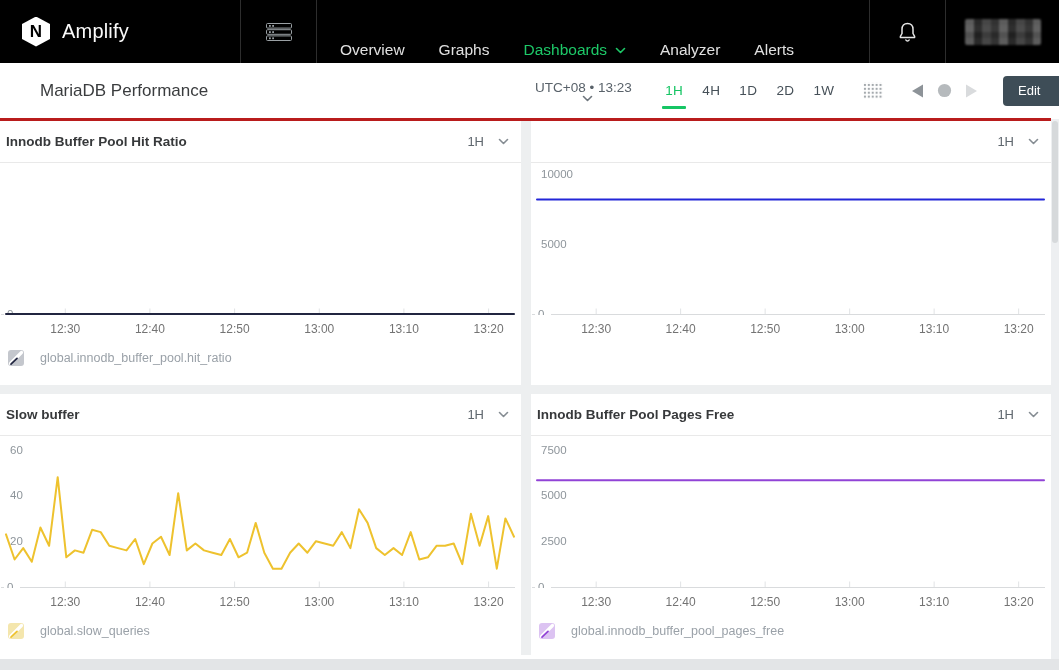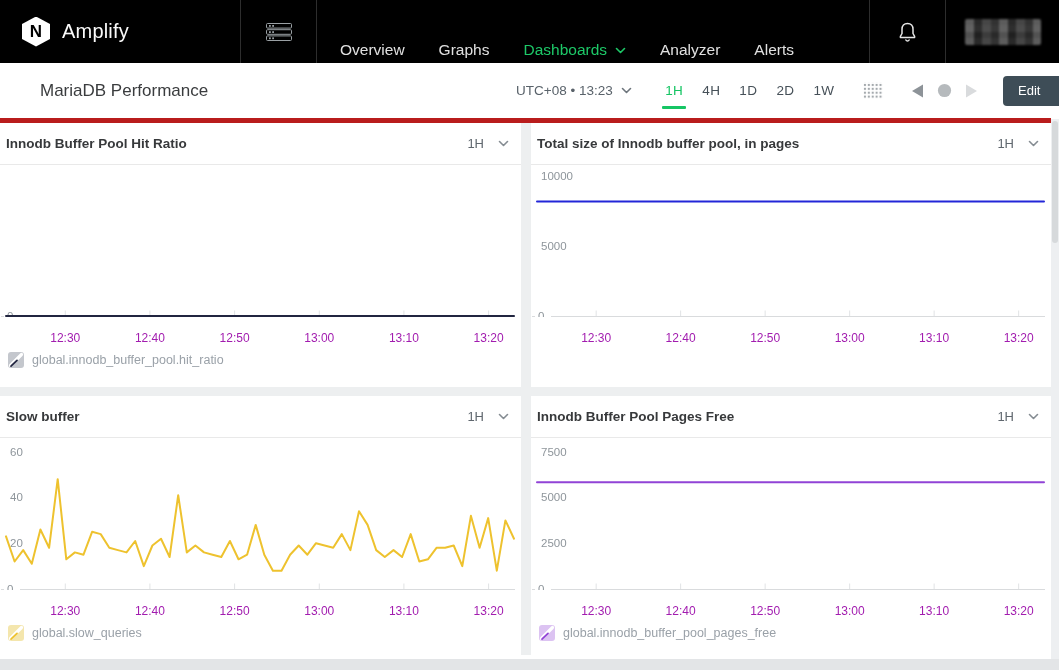--- a/index.html
+++ b/index.html
@@ -26,52 +26,52 @@
   .blurbox { width:76px; height:26px; border-radius:2px;
     background:
       repeating-linear-gradient(90deg, rgba(120,120,120,.55) 0 9px, rgba(30,30,30,.6) 9px 17px, rgba(80,80,80,.55) 17px 26px, rgba(45,45,45,.6) 26px 34px),
       repeating-linear-gradient(0deg, #3a3a3a 0 7px, #242424 7px 13px, #474747 13px 20px);
     filter:blur(1.2px); }
 
   
   .toolbar { height:55px; display:flex; align-items:center; padding-left:40px; background:#fff; position:relative; }
   .page-title { font-size:17px; font-weight:400; color:#3a3c3e; }
   .tb-right { margin-left:auto; display:flex; align-items:center; }
-  .clock { display:flex; align-items:center; font-size:13.5px; color:#59626a; cursor:pointer; }
+  .clock { display:flex; align-items:center; font-size:13.5px; color:#59626a; cursor:pointer;flex-direction:column; }
   .clock .caret { margin-left:8px; color:#6d757c; }
   .ranges { display:flex; align-items:center; margin-left:24px; }
   .range-btn { position:relative; margin:0 9.5px; font-size:13.5px; color:#465058; cursor:pointer; letter-spacing:.4px; }
   .range-btn.active { color:#16c564; }
   .range-btn.active::after { content:""; position:absolute; left:-3px; right:-3px; bottom:-11px; height:3px; background:#16c564; border-radius:1px; }
   .grid-ic { width:20px; height:17px; margin-left:19px; cursor:pointer;
     background-image:radial-gradient(circle, #a4a9ad 1.35px, transparent 1.55px);
     background-size:3.9px 3.9px; background-position:0 1px; }
   .nav-arrows { display:flex; align-items:center; margin-left:27px; }
   .nav-arrows > * { margin-right:12px; cursor:pointer; }
   .edit { position:relative; margin-left:12px; margin-right:-26px; width:82px; height:30px;
           border:none; border-radius:4px; background:#3e4d57; color:#fff; font-size:13px;
           font-family:"Liberation Sans", sans-serif; text-align:left; padding-left:15px; cursor:pointer; }
 
   
   .content { width:1051px; height:537px; background:#edeff0; display:grid;
              grid-template-columns:521px 520px; grid-template-rows:264px 265px; gap:9px 10px;
-             border-top:5px solid #b91c1c; }
+             border-top:3px solid #b91c1c; }
   .panel { background:#fff; overflow:hidden; }
   .panel-header { height:42px; display:flex; align-items:center; padding:0 12px 0 6px;
                   border-bottom:1px solid #e9e9e9; }
   .panel-title { font-size:13.5px; font-weight:700; color:#37393b; }
   .panel-range { margin-left:auto; display:flex; align-items:center; font-size:13px; color:#5f676e; cursor:pointer; }
   .panel-range .caret { margin-left:14px; color:#858c92; }
   .chart { position:relative; height:152px; }
   .chart svg { display:block; }
   .chart text { font-family:"Liberation Sans", sans-serif; }
   .xlabels { position:relative; height:26px; }
-  .xlabels span { position:absolute; top:14px; transform:translateX(-50%); font-size:12px; color:#a21caf; }
+  .xlabels span { position:absolute; top:7px; transform:translateX(-50%); font-size:12px; color:#737373; }
   .legend { display:flex; align-items:center; margin-top:9px; padding-left:8px; }
-  .legend-label { margin-left:8px; font-size:12.5px; color:#9aa1a8; }
+  .legend-label { margin-left:16px; font-size:12.5px; color:#9aa1a8; }
 
   
   .vscroll { position:absolute; top:119px; right:0; width:8px; height:540px; background:#edeff1; }
   .vscroll .thumb { position:absolute; top:2px; left:1px; width:6px; height:122px; background:#d6d9db; border-radius:3px; }
   .hbar { position:absolute; left:0; bottom:0; width:1059px; height:11px; background:#e3e5e7; }
 </style>
 </head>
 <body>
 
 <div class="app">
@@ -200,21 +200,20 @@
           <svg width="16" height="16" viewBox="0 0 16 16">
             <rect x="0" y="0" width="16" height="16" rx="3" fill="#c4c7cd"></rect>
             <path d="M2.5 13.5 L13.5 2.5" stroke="#ffffff" stroke-width="3.2" stroke-linecap="round" fill="none"></path>
             <path d="M3 14.2 L9 8.4" stroke="#212540" stroke-width="1.8" stroke-linecap="round" fill="none"></path>
           </svg>
           <span class="legend-label">global.innodb_buffer_pool.hit_ratio</span>
         </div>
       </div>
       <div class="panel">
         <div class="panel-header">
-          <div class="panel-title">Total size of Innodb buffer pool, in pages</div>
           <div class="panel-range">
             <span>1H</span>
             <svg width="11" height="7" viewBox="0 0 11 7" class="caret">
               <polyline points="1.5,1.5 5.5,5.5 9.5,1.5" fill="none" stroke="#858c92" stroke-width="1.6" stroke-linecap="round" stroke-linejoin="round"></polyline>
             </svg>
           </div>
         </div>
         <div class="chart">
           <svg width="520" height="152">
             <line x1="65.1669" y1="145.5" x2="65.1669" y2="151" stroke="#e1e3e5" stroke-width="1"></line>

